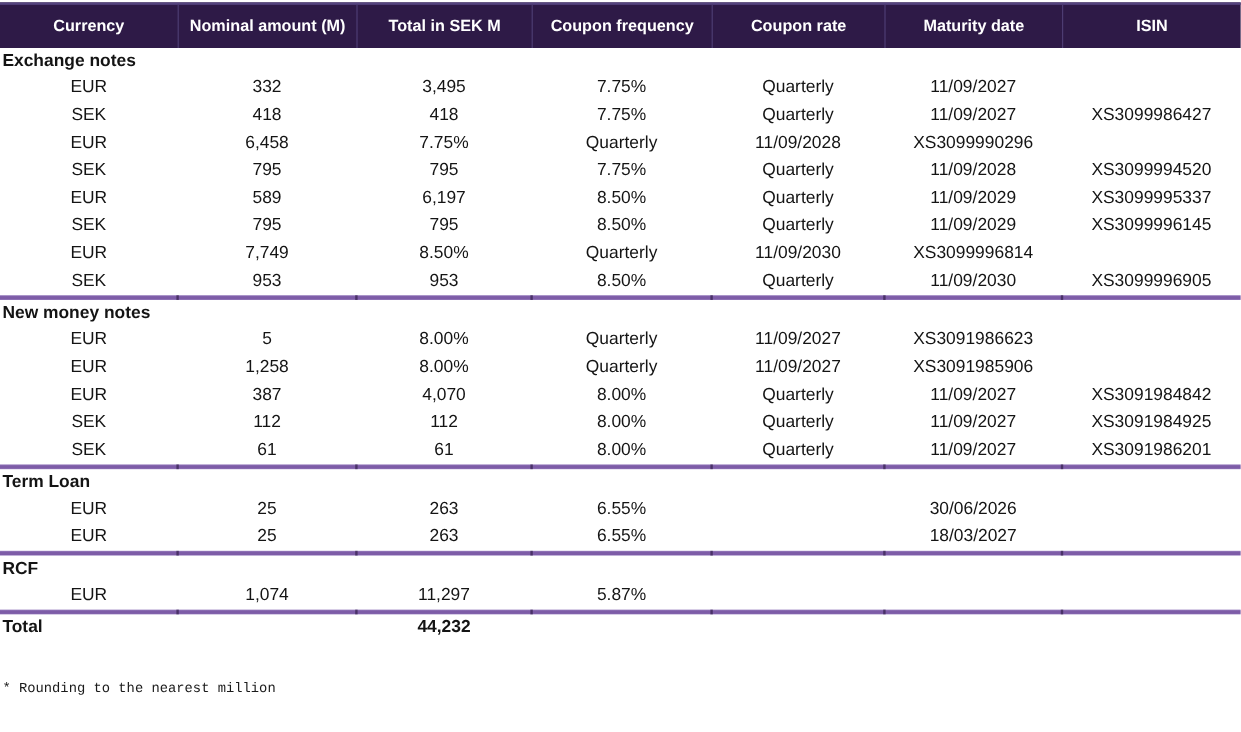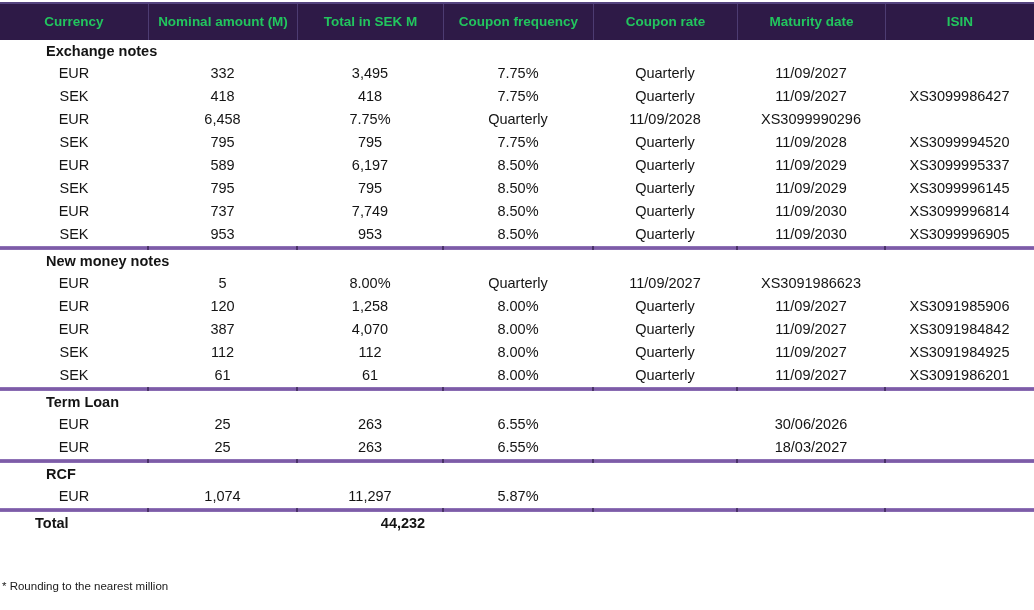--- a/index.html
+++ b/index.html
@@ -22,39 +22,38 @@
   }
 
   
   .header-row{
     margin-top:2px;
     background:var(--header-bg);
     border-top:2px solid #55447f;
     height:38px;
   }
   .header-row .hcell{
-    color:#22c55e;
+    color:#ffffff;
     font-weight:bold;
     font-size:13.5px;
     line-height:36px;
     text-align:center;
     white-space:nowrap;
     overflow:hidden;
   }
   .header-row .hcell + .hcell{border-left:1px solid #4d3c72;}
 
   
   .section-label-row{height:22px;}
   .section-label{
     font-weight:bold;
     font-size:14.5px;
     line-height:22px;
-    padding-left:19px;
-    white-space:nowrap;
-    margin-left:27px;
+    padding-left:2px;
+    white-space:nowrap;
   }
   .data-row{height:23px;}
   .data-row .cell{
     font-size:14.5px;
     line-height:23px;
     text-align:center;
     white-space:nowrap;
     overflow:hidden;
   }
 
@@ -69,37 +68,38 @@
     background:var(--header-bg);opacity:.65;
   }
   .separator i:nth-of-type(1){left:147px;}
   .separator i:nth-of-type(2){left:296px;}
   .separator i:nth-of-type(3){left:442px;}
   .separator i:nth-of-type(4){left:592px;}
   .separator i:nth-of-type(5){left:736px;}
   .separator i:nth-of-type(6){left:884px;}
 
   
-  .total-row{height:23px;padding-left:33px;}
+  .total-row{height:23px;}
   .total-row .cell{
     font-size:14.5px;
     line-height:23px;
     text-align:center;
     font-weight:bold;
     white-space:nowrap;
   }
   .total-row .label-cell{text-align:left;padding-left:2px;font-size:14.5px;}
 
   
   .footnote{
     position:absolute;
-    left:2px;top:578px;
+    left:2px;top:566px;
     font-size:11.5px;
     color:#1a1a1a;
     white-space:nowrap;
+    font-family:Liberation Mono, monospace;
   }
 </style>
 </head>
 <body>
 
 <div class="page">
 
   <div class="header-row grid7">
     <div class="hcell">Currency</div>
     <div class="hcell">Nominal amount (M)</div>
@@ -169,21 +169,20 @@
     <div class="cell">795</div>
     <div class="cell">795</div>
     <div class="cell">8.50%</div>
     <div class="cell">Quarterly</div>
     <div class="cell">11/09/2029</div>
     <div class="cell">XS3099996145</div>
   </div>
 
   <div class="data-row grid7">
     <div class="cell">EUR</div>
-    <div class="cell">737</div>
     <div class="cell">7,749</div>
     <div class="cell">8.50%</div>
     <div class="cell">Quarterly</div>
     <div class="cell">11/09/2030</div>
     <div class="cell">XS3099996814</div>
   </div>
 
   <div class="data-row grid7">
     <div class="cell">SEK</div>
     <div class="cell">953</div>
@@ -213,21 +212,20 @@
     <div class="cell">EUR</div>
     <div class="cell">5</div>
     <div class="cell">8.00%</div>
     <div class="cell">Quarterly</div>
     <div class="cell">11/09/2027</div>
     <div class="cell">XS3091986623</div>
   </div>
 
   <div class="data-row grid7">
     <div class="cell">EUR</div>
-    <div class="cell">120</div>
     <div class="cell">1,258</div>
     <div class="cell">8.00%</div>
     <div class="cell">Quarterly</div>
     <div class="cell">11/09/2027</div>
     <div class="cell">XS3091985906</div>
   </div>
 
   <div class="data-row grid7">
     <div class="cell">EUR</div>
     <div class="cell">387</div>

